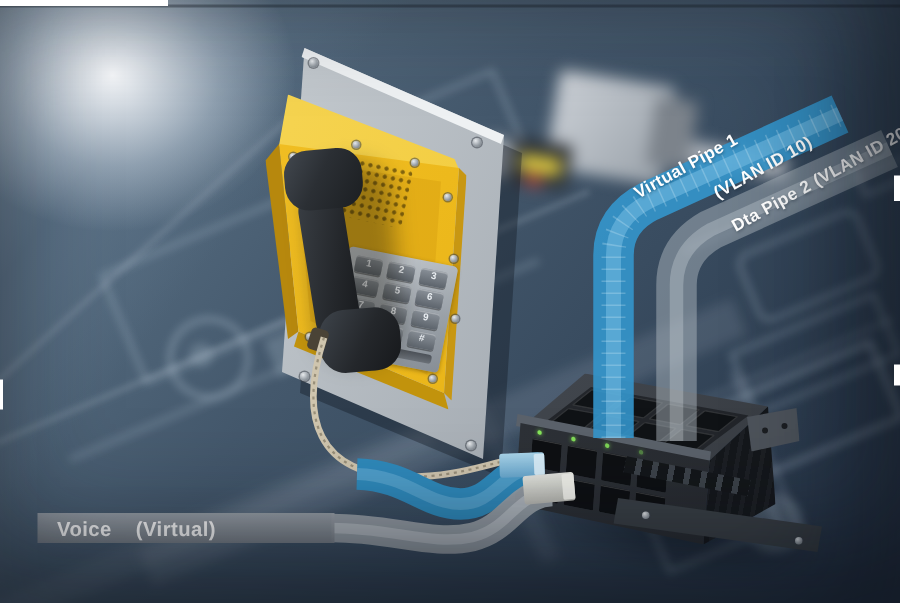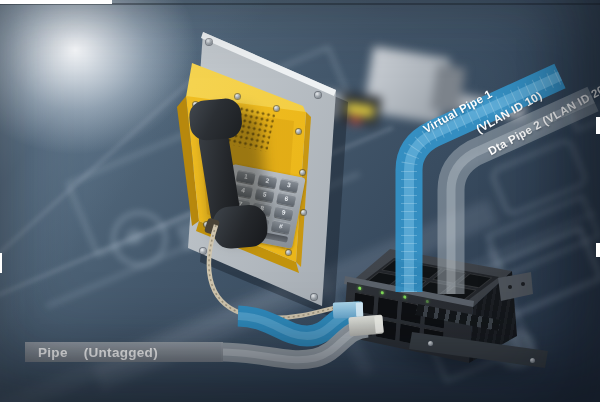--- a/index.html
+++ b/index.html
@@ -268,22 +268,22 @@
     <path d="M 238 316 C 272 317 284 336 307 336 C 331 336 335 312 359 312" fill="none" stroke="#2f8abc" stroke-width="21"></path>
     <path d="M 238 316 C 272 317 284 336 307 336 C 331 336 335 312 359 312" fill="none" stroke="#6fb4da" stroke-opacity=".5" stroke-width="8"></path>
     <path d="M 221 352 C 262 352 288 364 315 358 C 340 352 344 329 368 328" fill="none" stroke="#99a1a9" stroke-opacity=".95" stroke-width="19"></path>
     <path d="M 221 352 C 262 352 288 364 315 358 C 340 352 344 329 368 328" fill="none" stroke="#ccd2d8" stroke-opacity=".5" stroke-width="7"></path>
   </svg>
 
   <div class="abs conn-blue"></div>
   <div class="abs conn-white"></div>
 
   <div class="abs banner-data">
-    <span>Pipe</span>
-    <span>(Untagged)</span>
+    <span>Voice</span>
+    <span>(Virtual)</span>
   </div>
 
   <div class="pipe-label" style="left:424px;top:124px;">Virtual Pipe 1</div>
   <div class="pipe-label" style="left:477px;top:124px;">(VLAN ID 10)</div>
   <div class="pipe-label" style="left:489px;top:146px;">Dta Pipe 2 (VLAN ID 20)</div>
 
   <div class="full vignette"></div>
   <div class="sliver" style="left:0;top:0;width:112px;height:4px;"></div>
   <div class="sliver" style="left:596px;top:117px;width:4px;height:17px;"></div>
   <div class="sliver" style="left:596px;top:243px;width:4px;height:14px;"></div>

